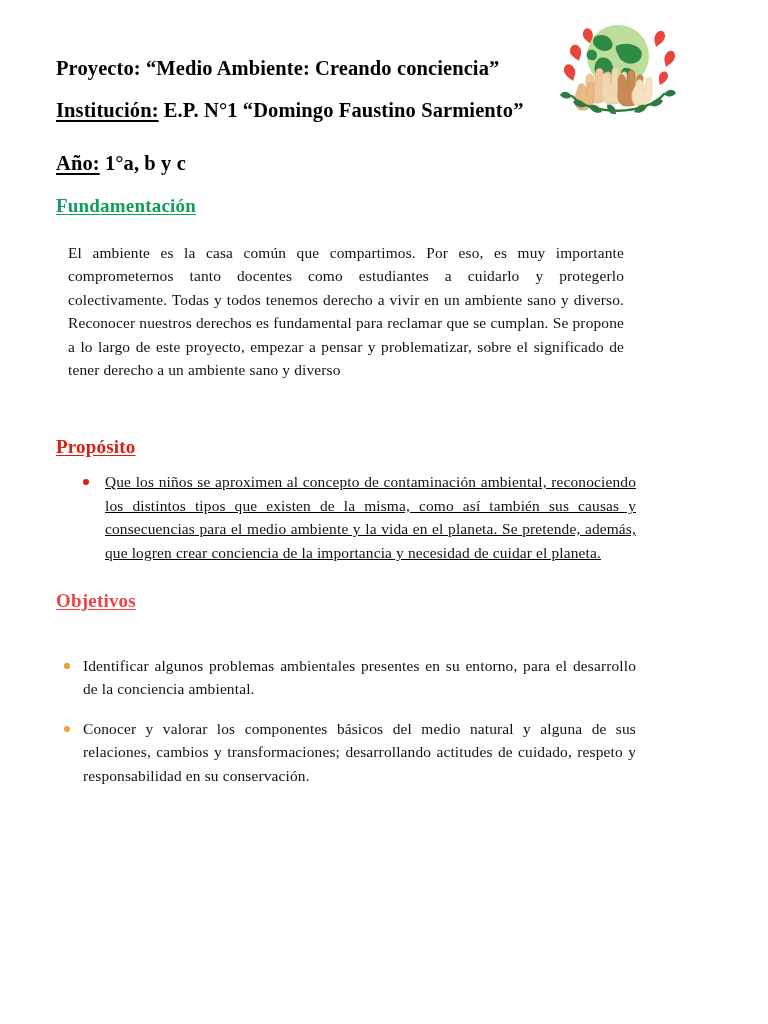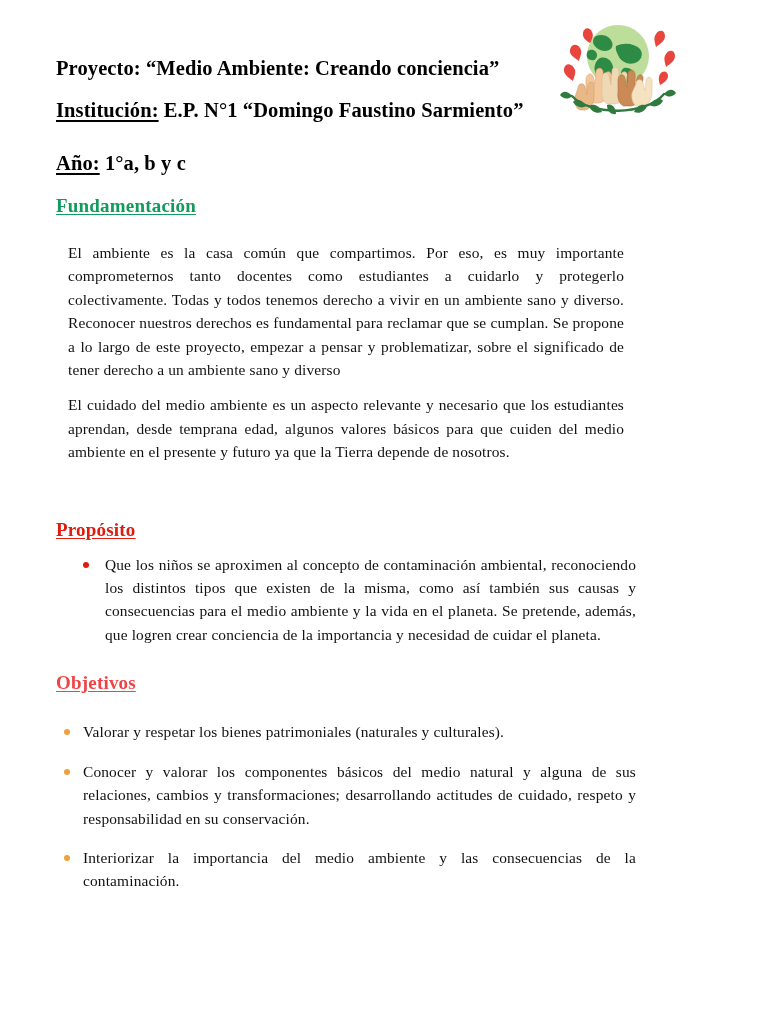--- a/index.html
+++ b/index.html
@@ -100,21 +100,21 @@
     color: #111;
     letter-spacing: 0.15px;
   }
   ul.blist li .dot {
     position: absolute;
     border-radius: 50%;
     display: block;
   }
 
   
-  ul.proposito-list { padding-left: 49px; }
+  ul.proposito-list { padding-left: 49px; text-decoration: underline; }
   ul.proposito-list li { padding-left: 0; }
   ul.proposito-list li .dot {
     left: -22px;
     top: 9px;
     width: 6px;
     height: 6px;
     background: #E01B10;
   }
 
   
@@ -190,37 +190,36 @@
     <div class="title-line title-proyecto"><span class="full-underline">Proyecto: “Medio Ambiente: Creando conciencia”</span></div>
 
     <div class="title-line title-institucion"><span class="u">Institución:</span> <span>E.P. N°1 “Domingo Faustino Sarmiento”</span></div>
 
     <div class="title-line title-anio"><span class="u">Año:</span> <span>1°a, b y c</span></div>
   </div>
 
   <div class="fund-block">
     <div class="sec-head green">Fundamentación</div>
     <p class="body-p">El ambiente es la casa común que compartimos. Por eso, es muy importante comprometernos tanto docentes como estudiantes a cuidarlo y protegerlo colectivamente. Todas y todos tenemos derecho a vivir en un ambiente sano y diverso. Reconocer nuestros derechos es fundamental para reclamar que se cumplan. Se propone a lo largo de este proyecto, empezar a pensar y problematizar, sobre el significado de tener derecho a un ambiente sano y diverso</p>
-    <p class="body-p">El cuidado del medio ambiente es un aspecto relevante y necesario que los estudiantes aprendan, desde temprana edad, algunos valores básicos para que cuiden del medio ambiente en el presente y futuro ya que la Tierra depende de nosotros.</p>
   </div>
 
   <div class="spacer-md"></div>
 
   <div>
     <div class="sec-head red">Propósito</div>
     <ul class="blist proposito-list">
       <li><span class="dot"></span><span>Que los niños se aproximen al concepto de contaminación ambiental, reconociendo los distintos tipos que existen de la misma, como así también sus causas y consecuencias para el medio ambiente y la vida en el planeta. Se pretende, además, que logren crear conciencia de la importancia y necesidad de cuidar el planeta.</span></li>
     </ul>
   </div>
 
   <div class="spacer-lg"></div>
 
   <div>
     <div class="sec-head orange">Objetivos</div>
     <div class="spacer-sm"></div>
     <ul class="blist objetivos-list">
-      <li><span class="dot"></span><span>Valorar y respetar los bienes patrimoniales (naturales y culturales).</span></li>
+      <li><span class="dot"></span></li>
+      <li><span class="dot"></span><span>Identificar algunos problemas ambientales presentes en su entorno, para el desarrollo de la conciencia ambiental.</span></li>
       <li><span class="dot"></span><span>Conocer y valorar los componentes básicos del medio natural y alguna de sus relaciones, cambios y transformaciones; desarrollando actitudes de cuidado, respeto y responsabilidad en su conservación.</span></li>
-      <li><span class="dot"></span><span>Interiorizar la importancia del medio ambiente y las consecuencias de la contaminación.</span></li>
     </ul>
   </div>
 
 </div>
 
 </body></html>

